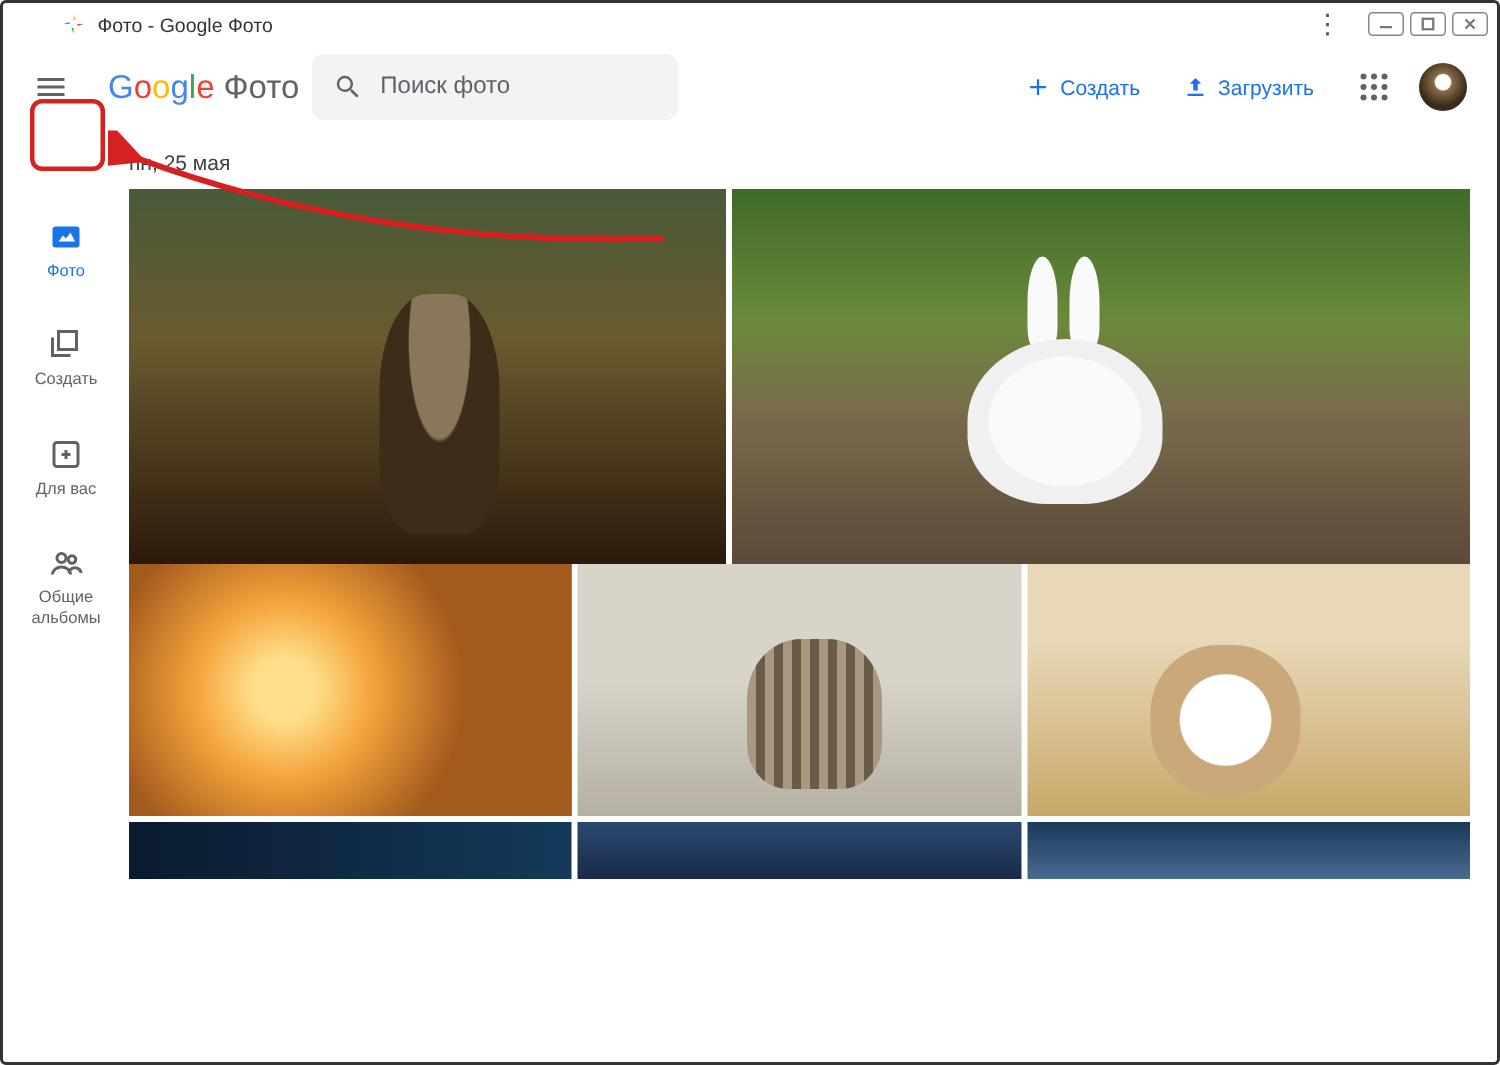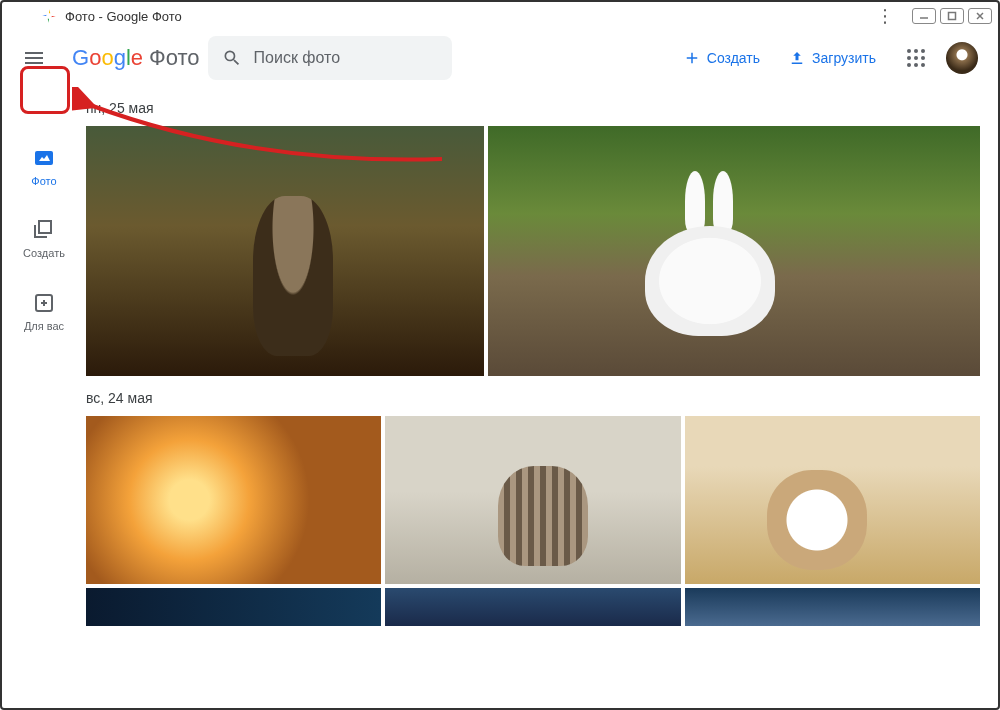--- a/index.html
+++ b/index.html
@@ -171,29 +171,36 @@
         </svg>
       <span>Создать</span>
     </div>
     <div class="side-item">
       <svg width="24" height="24" viewBox="0 0 24 24">
           <rect x="4" y="4" width="16" height="16" rx="2" fill="none" stroke="#5f6368" stroke-width="2"></rect>
           <path d="M9 12h6M12 9v6" stroke="#5f6368" stroke-width="2"></path>
         </svg>
       <span>Для вас</span>
     </div>
+    <div class="side-item">
+      <svg width="24" height="24" viewBox="0 0 24 24">
+          <circle cx="9" cy="9" r="3" fill="none" stroke="#5f6368" stroke-width="2"></circle>
+          <circle cx="16" cy="10" r="2.5" fill="none" stroke="#5f6368" stroke-width="2"></circle>
+          <path d="M3 20c0-3 3-5 6-5s6 2 6 5M14 19c0-2 2-3.5 4-3.5s4 1.5 4 3.5" fill="none" stroke="#5f6368" stroke-width="2"></path>
+        </svg>
+      <span>Общие альбомы</span>
+    </div>
   </div>
 
   <div class="content">
     <div class="date-head">пн, 25 мая</div>
     <div class="photo-row">
       <div class="photo monkey" style="flex:1.05"></div>
       <div class="photo rabbit" style="flex:1.3"></div>
     </div>
-    <div class="date-head">вс, 24 мая</div>
     <div class="photo-row small">
       <div class="photo sunset"></div>
       <div class="photo cat"></div>
       <div class="photo dog"></div>
     </div>
     <div class="photo-row tiny" style="margin-top:4px">
       <div class="photo blue1"></div>
       <div class="photo blue2"></div>
       <div class="photo blue3"></div>
     </div>

